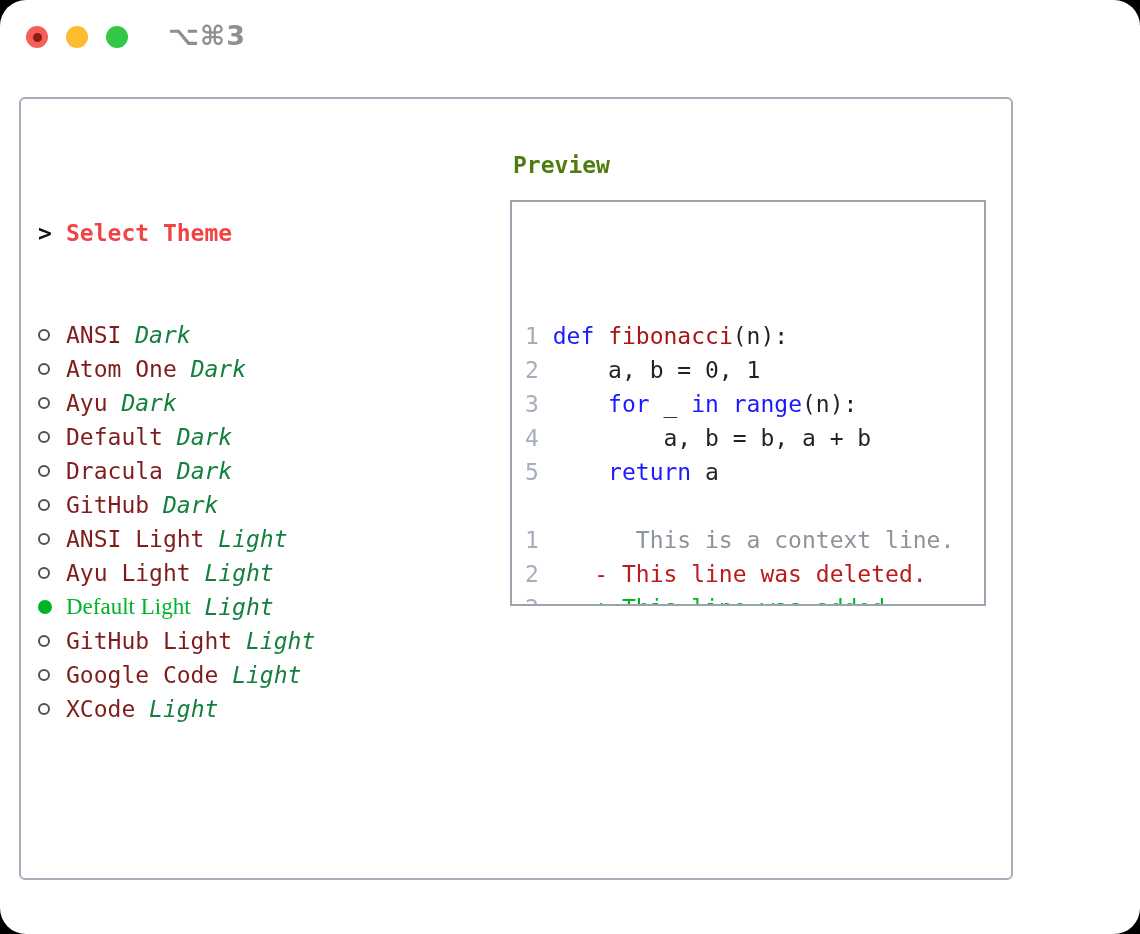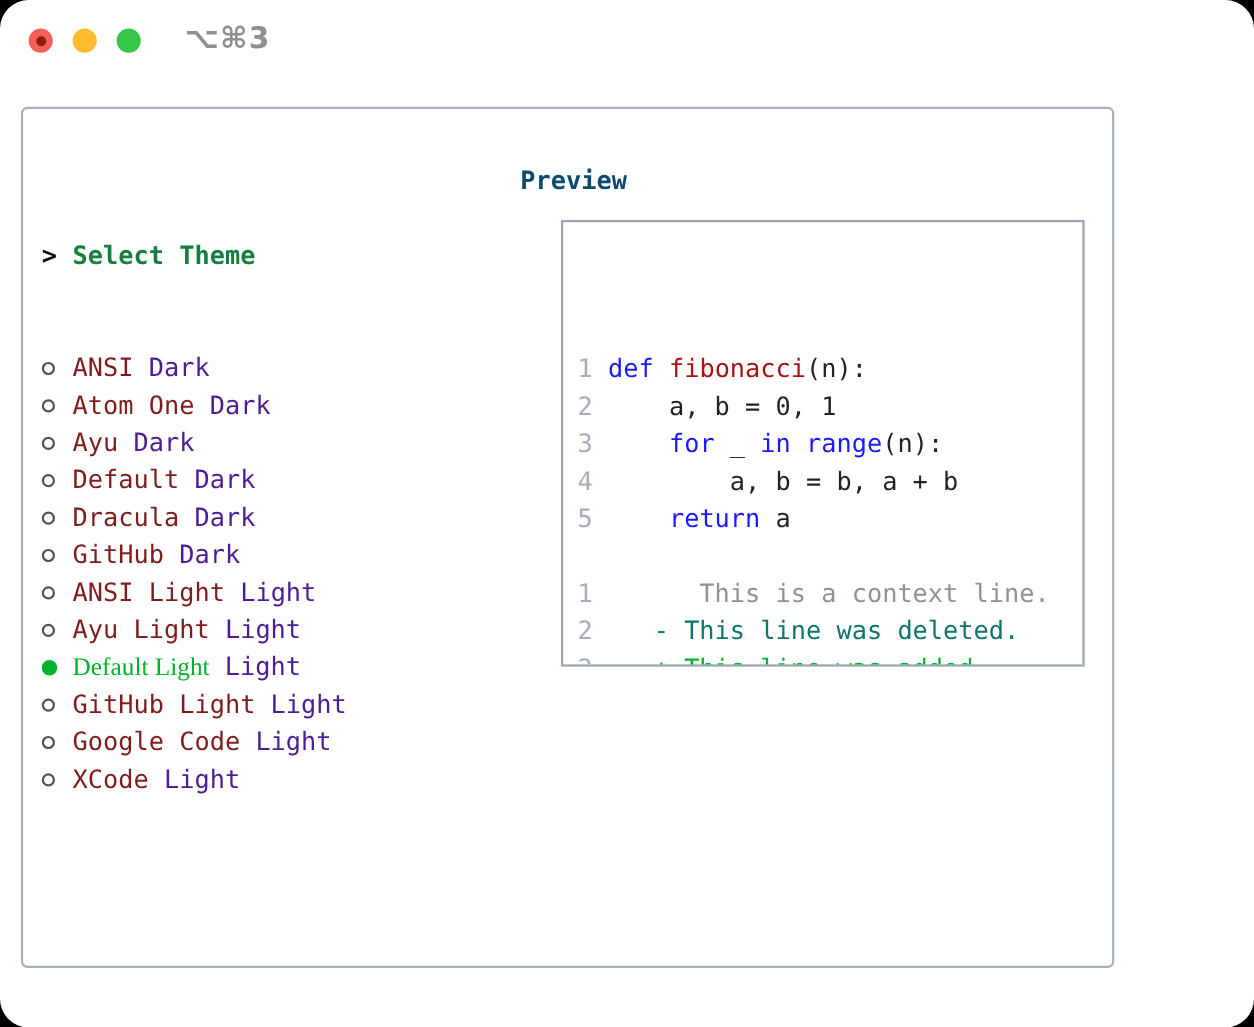--- a/index.html
+++ b/index.html
@@ -18,38 +18,38 @@
   .panel{position:absolute;left:19px;top:97px;width:994px;height:783px;
     border:2px solid #a7b0ba;border-radius:6px;box-sizing:border-box;}
   
   .left-col{position:absolute;left:17px;top:49px;width:450px;
     font-size:23px;line-height:34px;white-space:pre;}
   .row{display:flex;align-items:center;height:34px;white-space:pre;}
   .marker{width:28px;display:flex;align-items:center;flex:0 0 28px;}
   .gt{font-weight:bold;color:#0d0f13;}
   .dot-o{width:12px;height:12px;border:2px solid #4d535b;border-radius:50%;box-sizing:border-box;}
   .dot-f{width:14px;height:14px;border-radius:50%;background:#00b42a;}
-  .header-label{font-weight:bold;color:#15803d;}
+  .header-label{font-weight:bold;color:#ef4444;}
   .name{color:#7f1d1d;}
   .name.sel{color:#00b42a;font-family:Liberation Serif, serif;}
-  .variant{color:#4c1d95;}
+  .variant{color:#15803d;font-style:italic;}
   .gap{height:34px;}
   
-  .preview-label{position:absolute;left:452px;top:49px;height:34px;line-height:34px;
-    font-size:23px;font-weight:bold;color:#0c4a6e;}
+  .preview-label{position:absolute;left:492px;top:49px;height:34px;line-height:34px;
+    font-size:23px;font-weight:bold;color:#4d7c0f;}
   .preview-box{position:absolute;left:489px;top:101px;width:476px;height:406px;
     border:2px solid #9aa3ae;box-sizing:border-box;
     padding:49px 0 0 13px;font-size:23px;line-height:34px;white-space:pre;overflow:hidden;}
   .cl{min-height:34px;height:34px;}
   .num{color:#a6aebc;}
   .kw{color:#1a1aff;}
   .fn{color:#a81414;}
   .plain{color:#1f2227;}
   .ctx{color:#8d939b;text-align:right;}
-  .del{color:#0f766e;}
+  .del{color:#b91c1c;}
   .add{color:#00b42a;}
 </style>
 </head>
 <body>
 
 <div class="window">
 
   <div class="traffic">
     <div class="light" style="background: rgb(245, 95, 89);">
       <div class="innerdot" style="background: rgb(141, 29, 20);"></div>

